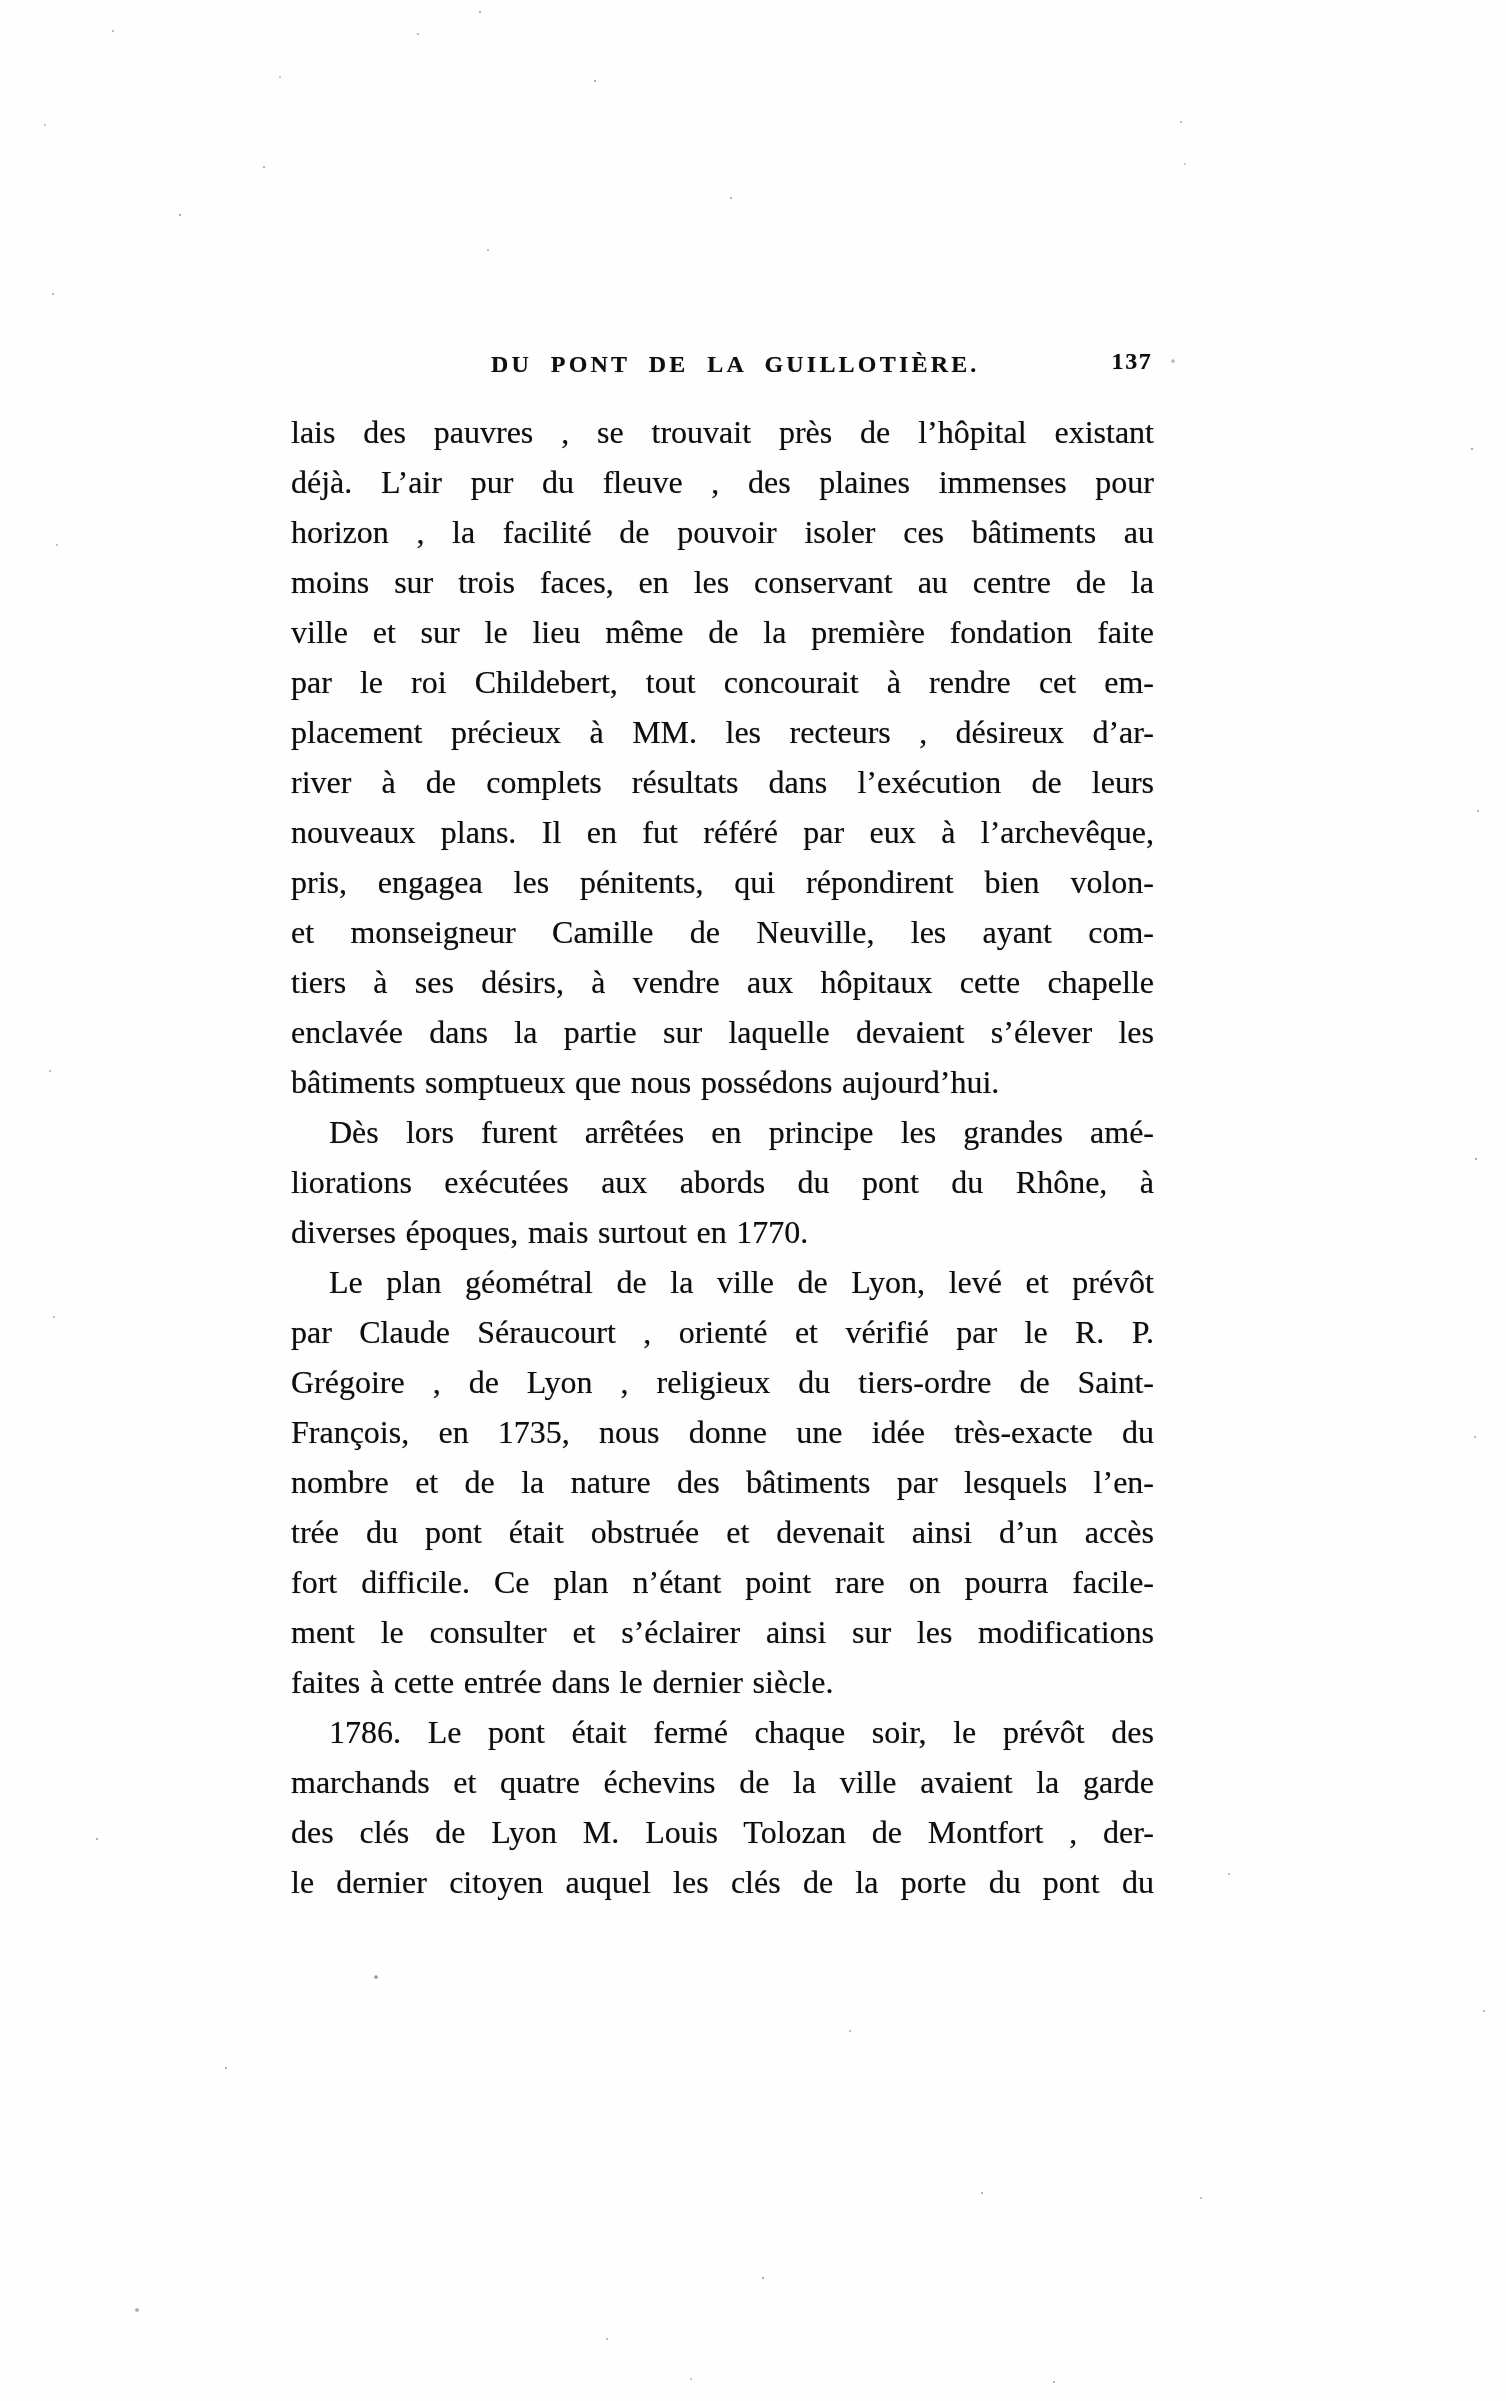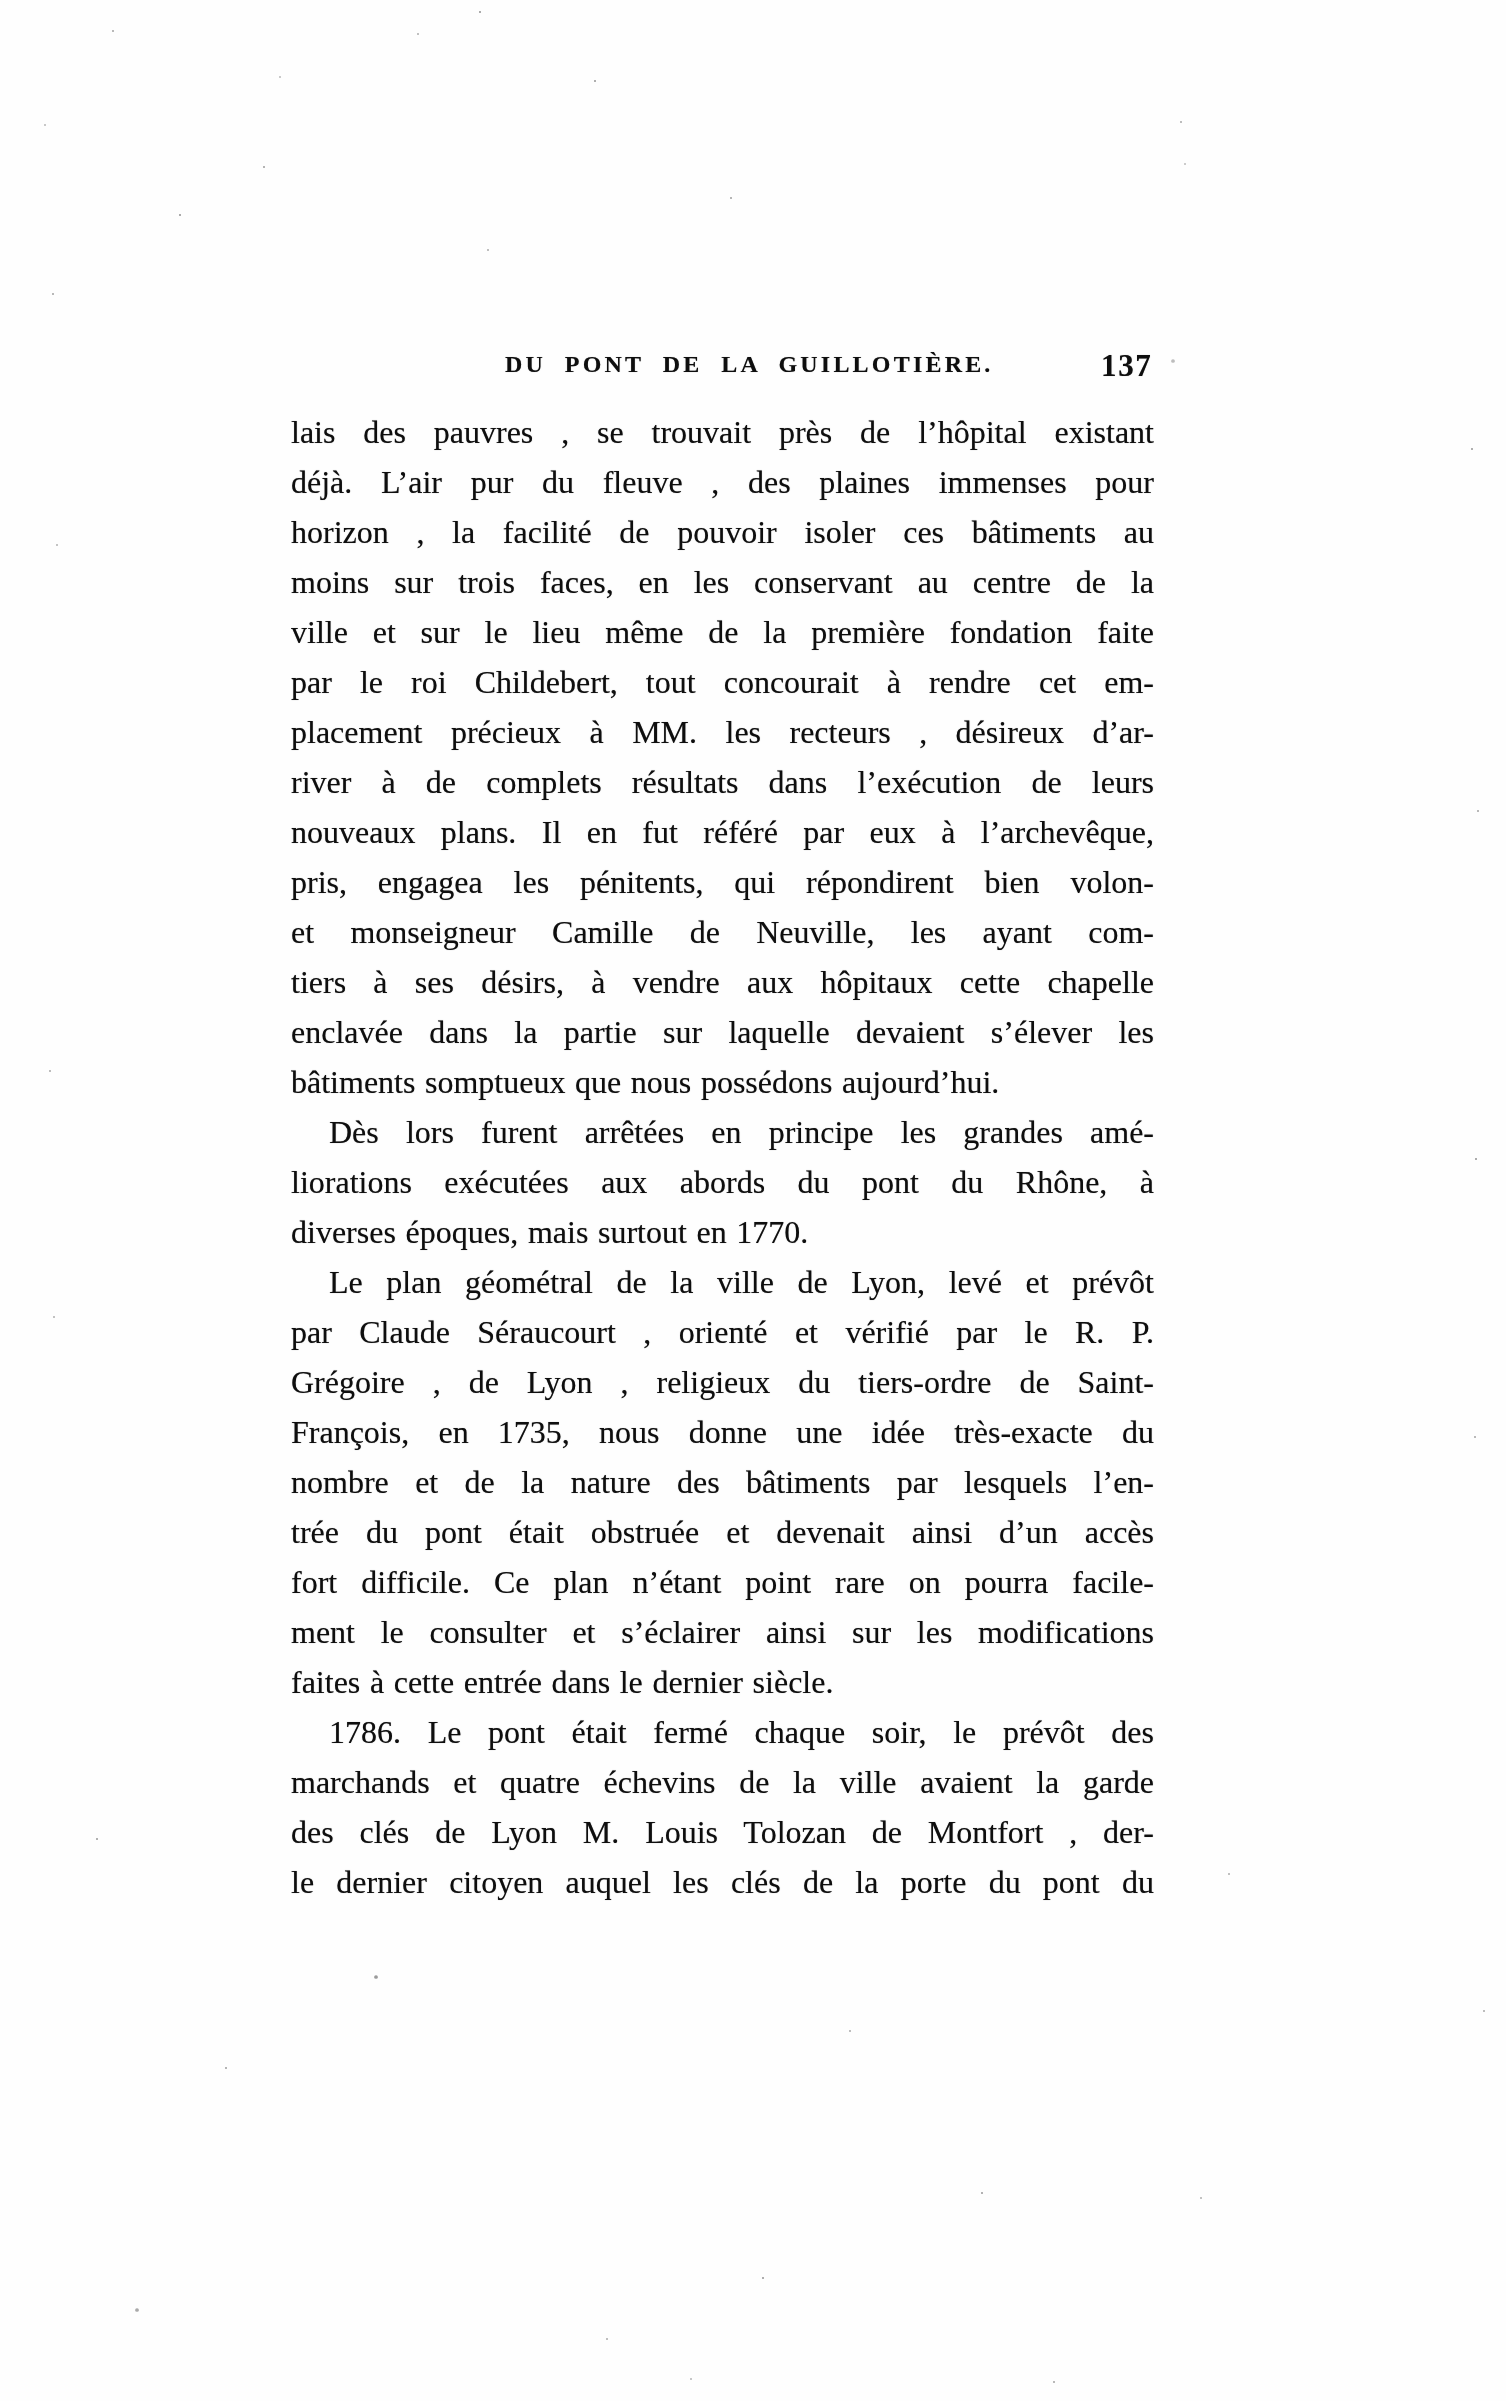--- a/index.html
+++ b/index.html
@@ -19,34 +19,34 @@
   
   .running-head {
     position: absolute;
     left: 291px;
     top: 348px;
     width: 863px;
     height: 35px;
   }
   .head-title {
     position: absolute;
-    left: 214px;
+    left: 200px;
     top: 3.2px;
     font-size: 24px;
     font-weight: bold;
     letter-spacing: 3.2px;
     word-spacing: 9.6px;
     white-space: nowrap;
     text-shadow: 0 0 0.8px rgba(0,0,0,0.45);
   }
   .page-number {
     position: absolute;
     right: 1.6px;
     top: 0;
-    font-size: 31px;
+    font-size: 24px;
     font-weight: bold;
     letter-spacing: 1.6px;
     text-shadow: 0 0 0.8px rgba(0,0,0,0.45);
   }
   
   .text-block {
     position: absolute;
     left: 291px;
     top: 407px;
     width: 863px;

